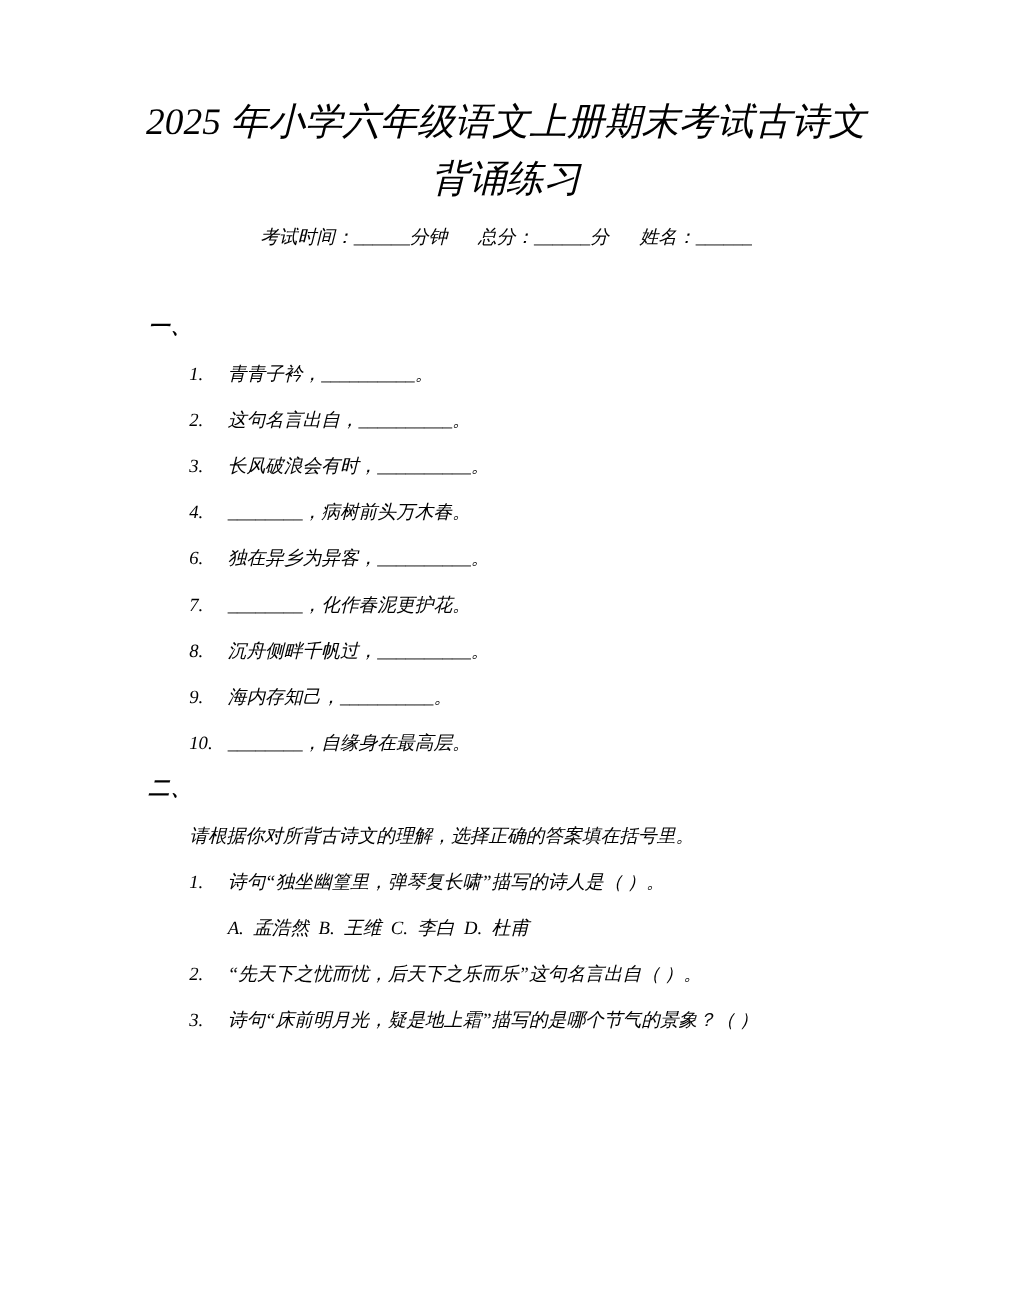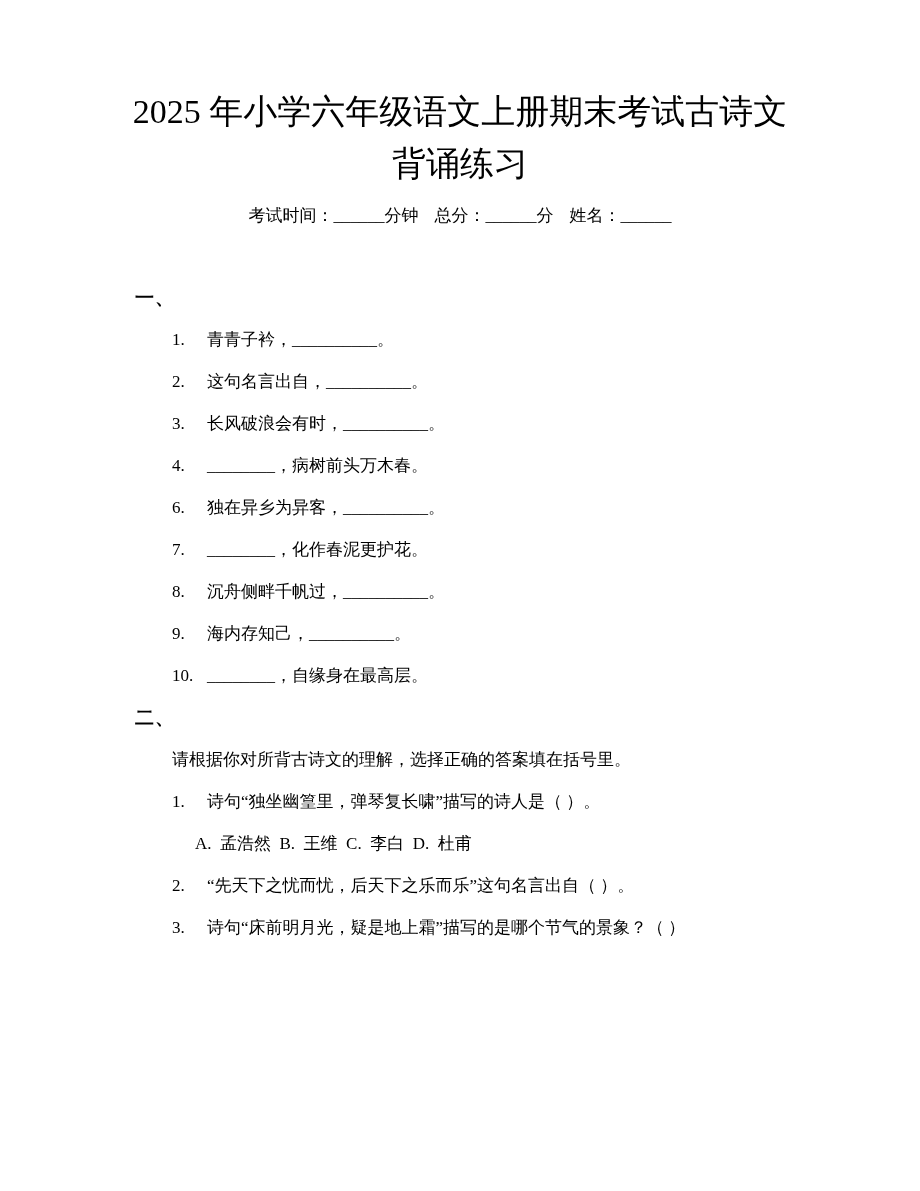--- a/index.html
+++ b/index.html
@@ -5,55 +5,56 @@
   html, body { margin: 0; padding: 0; background: #ffffff; }
   .page {
     position: relative;
     width: 920px;
     height: 1046px;
     background: #ffffff;
     color: #000000;
     font-family: "Liberation Serif", "DejaVu Serif", serif;
     overflow: hidden;
     box-sizing: border-box;
+    font-style: italic;
   }
   .title {
     margin: 86px 110px 0 110px;
     text-align: center;
     font-size: 34px;
     font-weight: 400;
     line-height: 52px;
   }
   .meta {
     margin-top: 13px;
     text-align: center;
     font-size: 17px;
     line-height: 26px;
     white-space: pre-wrap;
   }
-  .meta .meta-group + .meta-group { margin-left: 16px; }
+  .meta .meta-group + .meta-group { margin-left: 28px; }
   .content {
     margin: 48px 120px 0 135px;
     font-size: 17px;
     line-height: 42px;
   }
   .section-label {
     font-size: 19px;
     font-weight: 700;
     letter-spacing: 1px;
   }
   .instruction { margin-left: 37px; }
   ol.q-list {
     list-style: none;
     margin: 0;
     padding: 0 0 0 37px;
   }
   ol.q-list .num { display: inline-block; width: 35px; }
   .options {
-    margin-left: 23px;
+    margin-left: 35px;
     white-space: pre-wrap;
   }
 </style>
 </head>
 <body>
 
 <div class="page">
 
   <h1 class="title"><span>2025 年小学六年级语文上册期末考试古诗文</span><br><span>背诵练习</span></h1>
 

